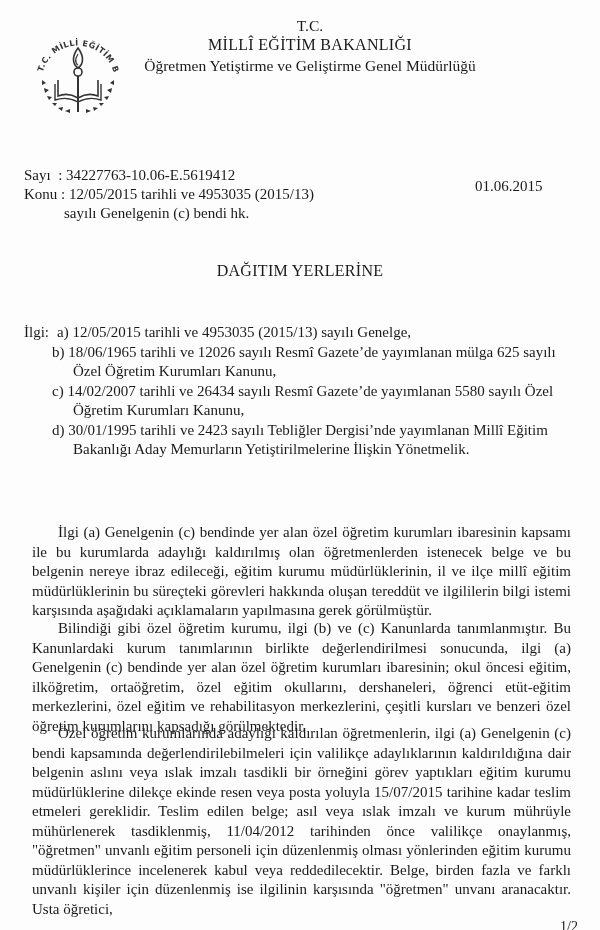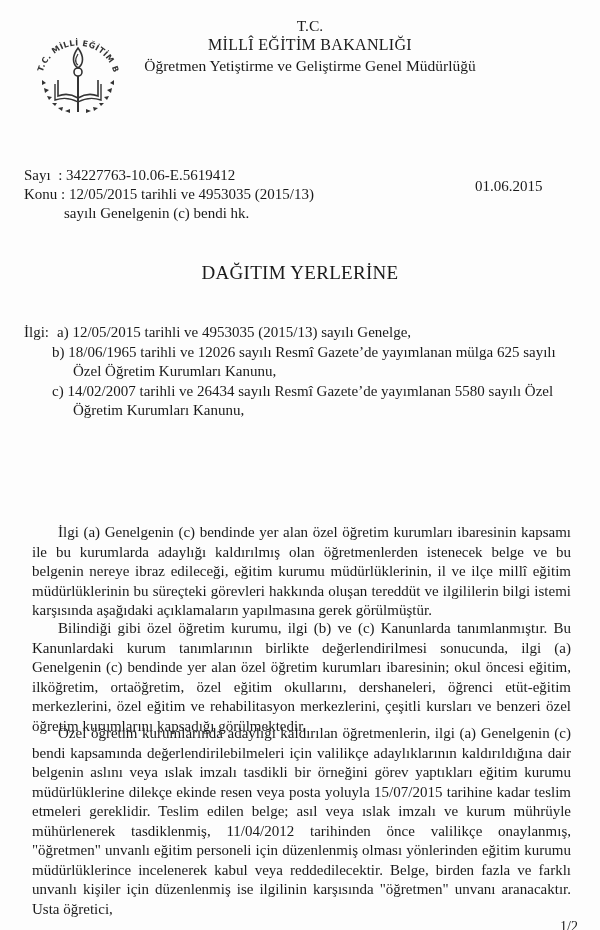--- a/index.html
+++ b/index.html
@@ -11,21 +11,21 @@
   .logo { left:28px; top:18px; width:100px; height:100px; }
   .hdr { left:0; width:600px; text-align:center; font-size:15.5px; line-height:20px; }
   .hdr1 { top:16px; left:10px; }
   .hdr2 { top:35px; left:10px; font-size:16px; letter-spacing:0.3px; }
   .hdr3 { top:56px; left:10px; font-size:15.5px; }
   .meta { font-size:15px; line-height:20px; }
   .sayi { left:24px; top:165px; }
   .date { left:475px; top:165px;margin-top:11px; }
   .konu { left:24px; top:184px; }
   .konu2 { left:64px; top:203px; }
-  .title { left:0; width:600px; top:262px; text-align:center; font-size:19px; letter-spacing:0.3px; }
+  .title { left:0; width:600px; top:262px; text-align:center; font-size:16px; letter-spacing:0.3px; }
   .ilgi { left:24px; top:323px; font-size:15px; line-height:19.5px; width:560px; }
   .ilgi-lbl { width:28px; flex:none; }
   .ilgi-item { position:relative; padding-left:49px; text-indent:-21px; margin-left:0; }
   .ilgi-first { display:flex; }
   .para-block { left:24px; width:555px; font-size:15px; line-height:19.5px; text-align:justify; }
   .para-block p { margin:8px; text-indent:26px; }
   .p1 { top:515px; }
   .p2 { top:611px; }
   .p3 { top:716px; }
   .page-no { left:560px; top:903px; font-size:14px;margin-top:16px; }
@@ -87,20 +87,21 @@
 
 <div class="abs title">DAĞITIM YERLERİNE</div>
 
 <div class="abs ilgi">
   <div class="ilgi-first">
     <span class="ilgi-lbl">İlgi:</span>
     <span style="margin-left:5px">a) 12/05/2015 tarihli ve 4953035 (2015/13) sayılı Genelge,</span>
   </div>
   <div class="ilgi-item">b) 18/06/1965 tarihli ve 12026 sayılı Resmî Gazete’de yayımlanan mülga 625 sayılı Özel Öğretim Kurumları Kanunu,</div>
   <div class="ilgi-item">c) 14/02/2007 tarihli ve 26434 sayılı Resmî Gazete’de yayımlanan 5580 sayılı Özel Öğretim Kurumları Kanunu,</div>
+  <div class="ilgi-item">d) 30/01/1995 tarihli ve 2423 sayılı Tebliğler Dergisi’nde yayımlanan Millî Eğitim Bakanlığı Aday Memurların Yetiştirilmelerine İlişkin Yönetmelik.</div>
 </div>
 
 <div class="abs para-block p1">
   <p>İlgi (a) Genelgenin (c) bendinde yer alan özel öğretim kurumları ibaresinin kapsamı ile bu kurumlarda adaylığı kaldırılmış olan öğretmenlerden istenecek belge ve bu belgenin nereye ibraz edileceği, eğitim kurumu müdürlüklerinin, il ve ilçe millî eğitim müdürlüklerinin bu süreçteki görevleri hakkında oluşan tereddüt ve ilgililerin bilgi istemi karşısında aşağıdaki açıklamaların yapılmasına gerek görülmüştür.</p>
 </div>
 <div class="abs para-block p2">
   <p>Bilindiği gibi özel öğretim kurumu, ilgi (b) ve (c) Kanunlarda tanımlanmıştır. Bu Kanunlardaki kurum tanımlarının birlikte değerlendirilmesi sonucunda, ilgi (a) Genelgenin (c) bendinde yer alan özel öğretim kurumları ibaresinin; okul öncesi eğitim, ilköğretim, ortaöğretim, özel eğitim okullarını, dershaneleri, öğrenci etüt-eğitim merkezlerini, özel eğitim ve rehabilitasyon merkezlerini, çeşitli kursları ve benzeri özel öğretim kurumlarını kapsadığı görülmektedir.</p>
 </div>
 <div class="abs para-block p3">
   <p>Özel öğretim kurumlarında adaylığı kaldırılan öğretmenlerin, ilgi (a) Genelgenin (c) bendi kapsamında değerlendirilebilmeleri için valilikçe adaylıklarının kaldırıldığına dair belgenin aslını veya ıslak imzalı tasdikli bir örneğini görev yaptıkları eğitim kurumu müdürlüklerine dilekçe ekinde resen veya posta yoluyla 15/07/2015 tarihine kadar teslim etmeleri gereklidir. Teslim edilen belge; asıl veya ıslak imzalı ve kurum mührüyle mühürlenerek tasdiklenmiş, 11/04/2012 tarihinden önce valilikçe onaylanmış, "öğretmen" unvanlı eğitim personeli için düzenlenmiş olması yönlerinden eğitim kurumu müdürlüklerince incelenerek kabul veya reddedilecektir. Belge, birden fazla ve farklı unvanlı kişiler için düzenlenmiş ise ilgilinin karşısında "öğretmen" unvanı aranacaktır. Usta öğretici,</p>

